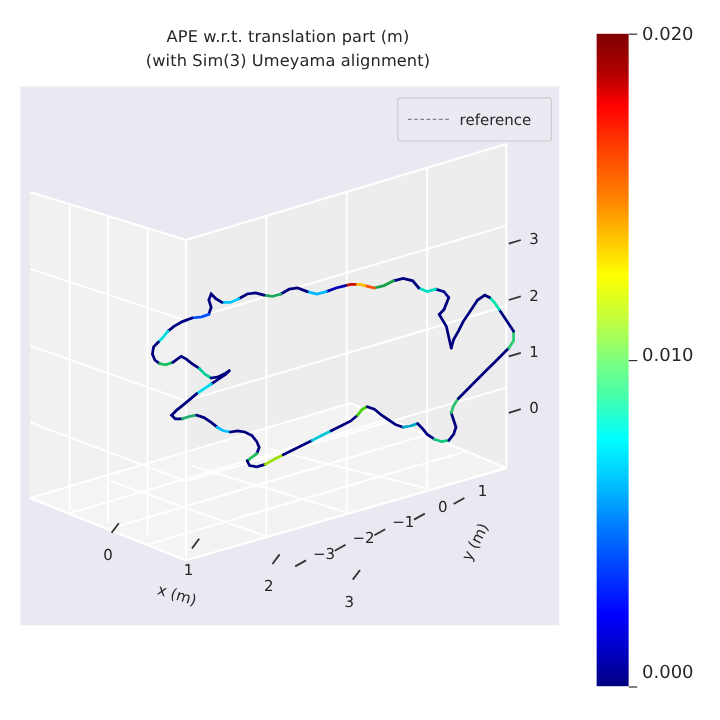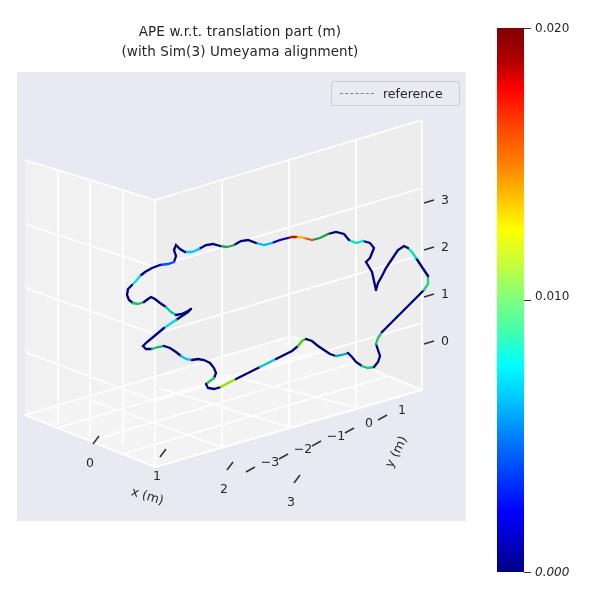--- a/index.html
+++ b/index.html
@@ -50,21 +50,21 @@
     left: 0;
     top: 0;
   }
 
   
   #legend {
     position: absolute;
     left: 331px;
     top: 81px;
     width: 129px;
-    height: 25px;
+    height: 37px;
     background: #eaeaf2;
     border: 1px solid #cccccc;
     border-radius: 3px;
     display: flex;
     align-items: center;
     padding: 0 8px;
     box-sizing: border-box;
   }
   #legend .swatch {
     width: 34px;
@@ -93,21 +93,21 @@
   .cb-tick {
     position: absolute;
     left: 27px;
     width: 7px;
     height: 0;
     border-top: 1.4px solid #333333;
   }
   .cb-label {
     position: absolute;
     left: 38px;
-    font-size: 12px;
+    font-size: 15px;
     color: #262626;
     transform: translateY(-50%);
     white-space: nowrap;
   }
 
   
   .tick-text {
     position: absolute;
     font-size: 12.5px;
     color: #262626;
@@ -304,16 +304,16 @@
       <rect x="0" y="0" width="27" height="544" fill="url(#jetgrad)"></rect>
     </svg>
 
     <div class="cb-tick" style="top:0px;"></div>
     <div class="cb-label" style="top:0px;">0.020</div>
 
     <div class="cb-tick" style="top:272px;"></div>
     <div class="cb-label" style="top:268px;">0.010</div>
 
     <div class="cb-tick" style="top:544px;"></div>
-    <div class="cb-label" style="top:544px;font-style:italic;">0.000</div>
+    <div class="cb-label" style="top:532px;">0.000</div>
   </div>
 
 </div>
 
 </body></html>

